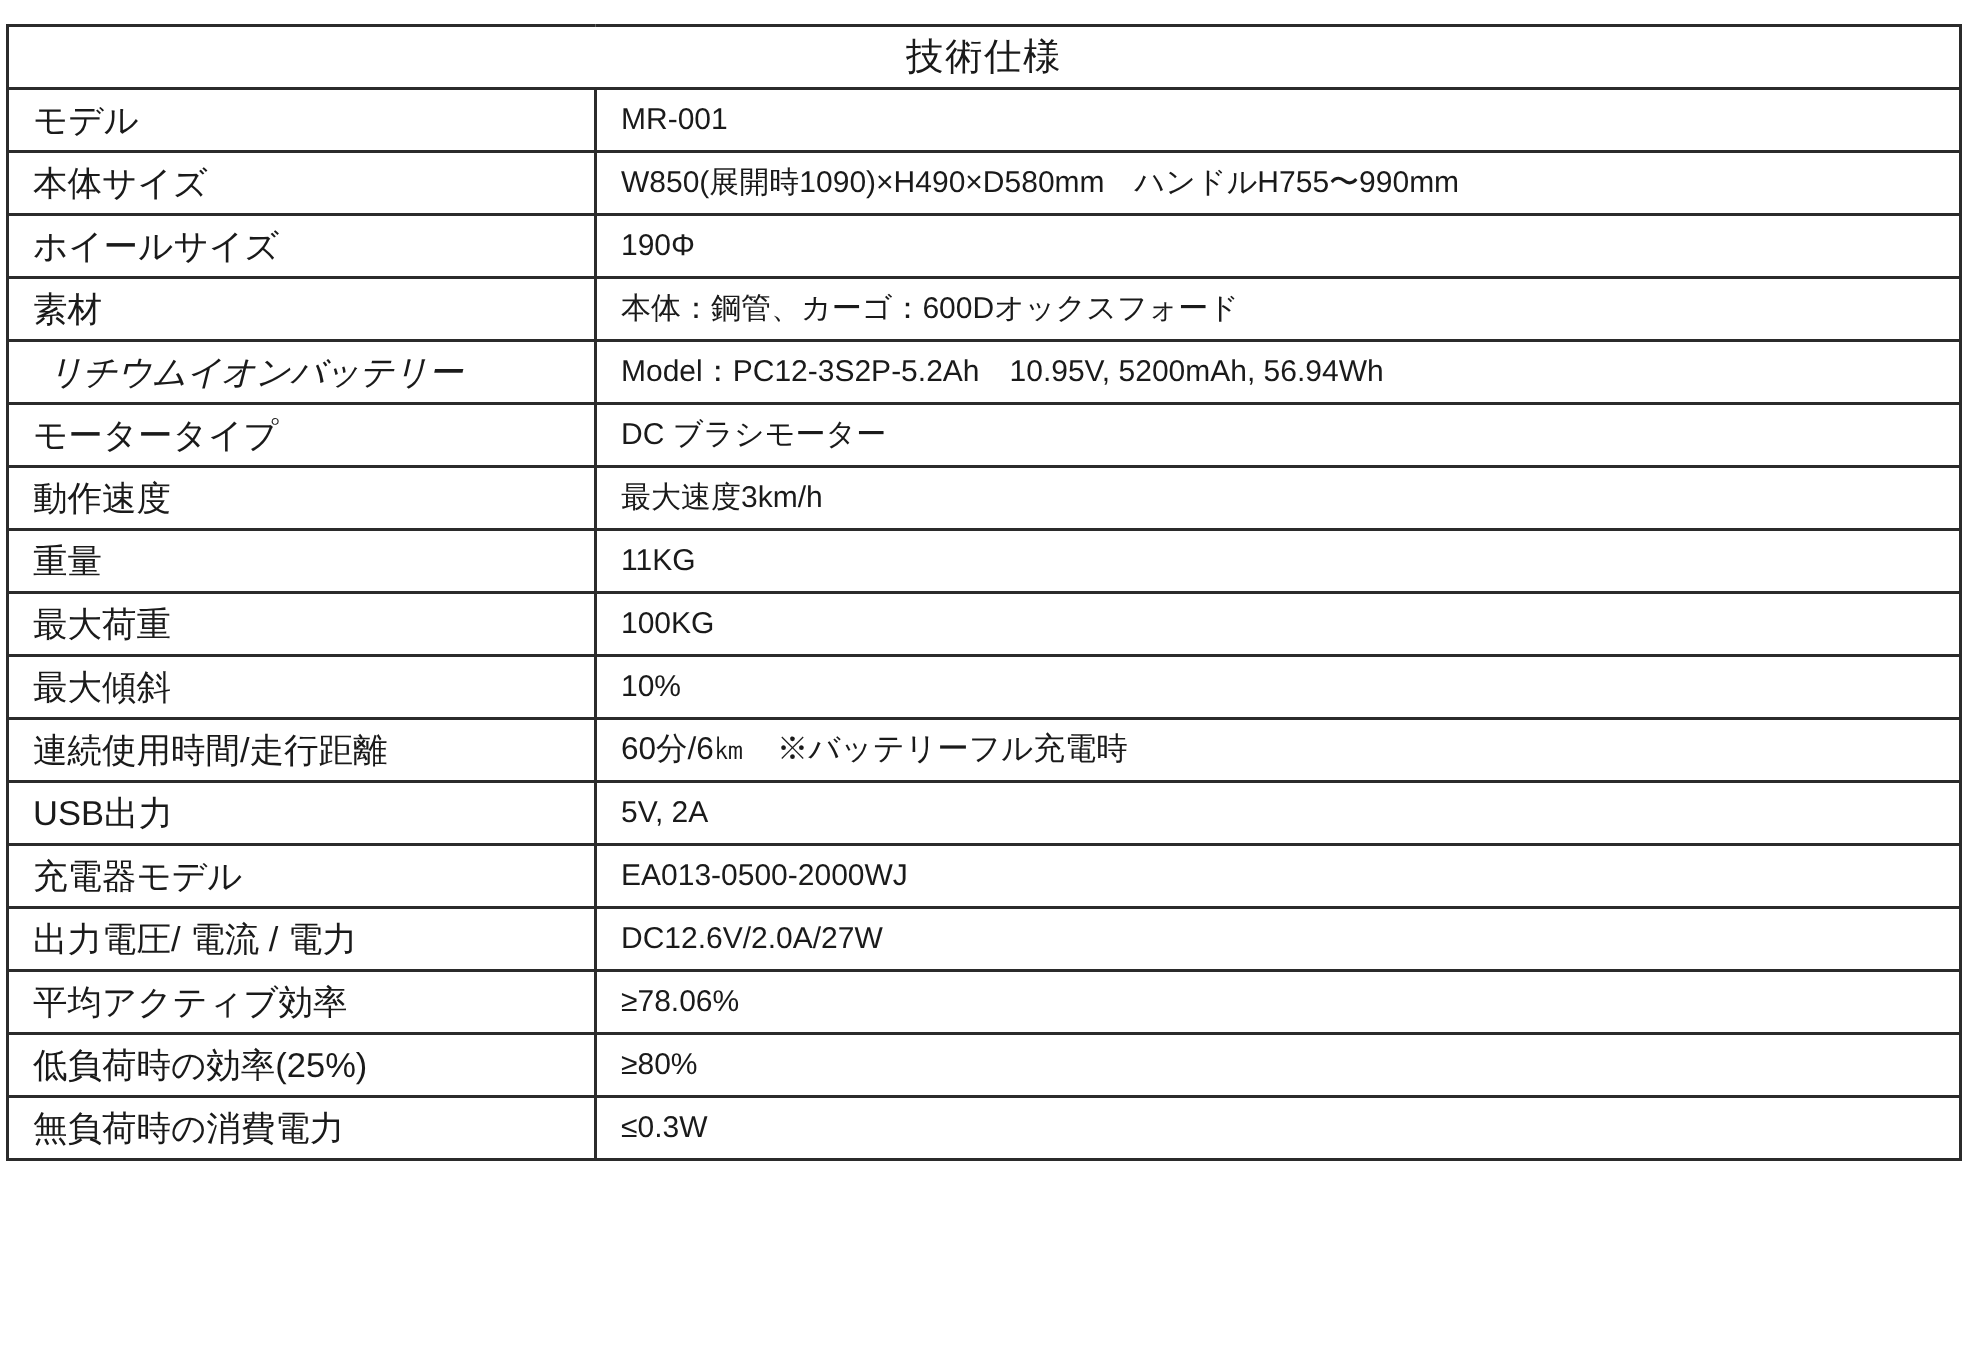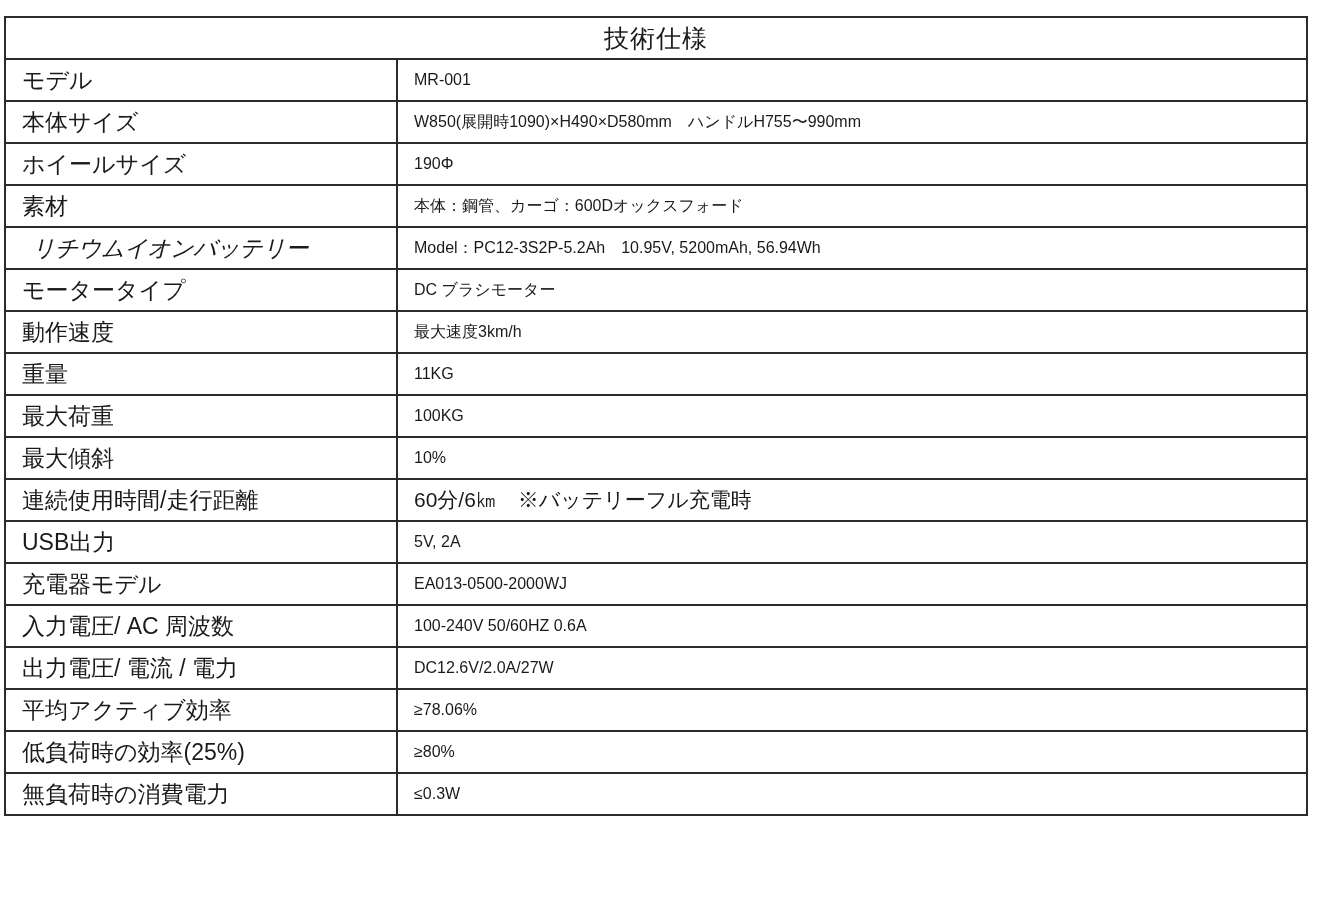--- a/index.html
+++ b/index.html
@@ -52,21 +52,21 @@
     overflow: hidden;
   }
   .label-txt.tight {
     padding-left: 26px;
     letter-spacing: -0.5px;
     font-style: italic;
   }
   .value-txt {
     display: block;
     padding-left: 16px;
-    font-size: 16px;
+    font-size: 20px;
     line-height: 40px;
     white-space: nowrap;
     overflow: hidden;
   }
   .value-txt.small {
     font-size: 21px;
   }
 </style>
 </head>
 <body>
@@ -196,28 +196,20 @@
 
       <tr>
         <td class="row-cell">
           <span class="label-txt">充電器モデル</span>
         </td>
         <td class="row-cell">
           <span class="value-txt">EA013-0500-2000WJ</span>
         </td>
       </tr>
 
-      <tr>
-        <td class="row-cell">
-          <span class="label-txt">入力電圧/ AC 周波数</span>
-        </td>
-        <td class="row-cell">
-          <span class="value-txt">100-240V 50/60HZ 0.6A</span>
-        </td>
-      </tr>
 
       <tr>
         <td class="row-cell">
           <span class="label-txt">出力電圧/ 電流 / 電力</span>
         </td>
         <td class="row-cell">
           <span class="value-txt">DC12.6V/2.0A/27W</span>
         </td>
       </tr>
 

